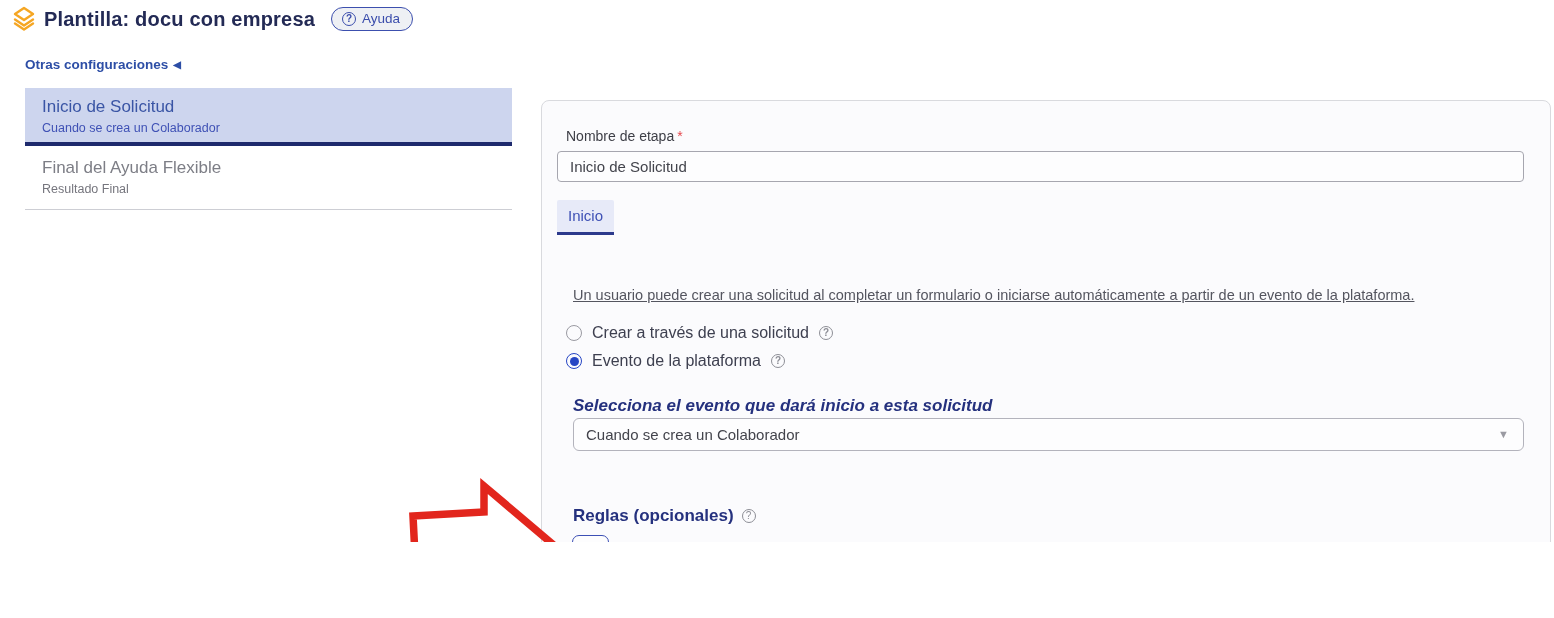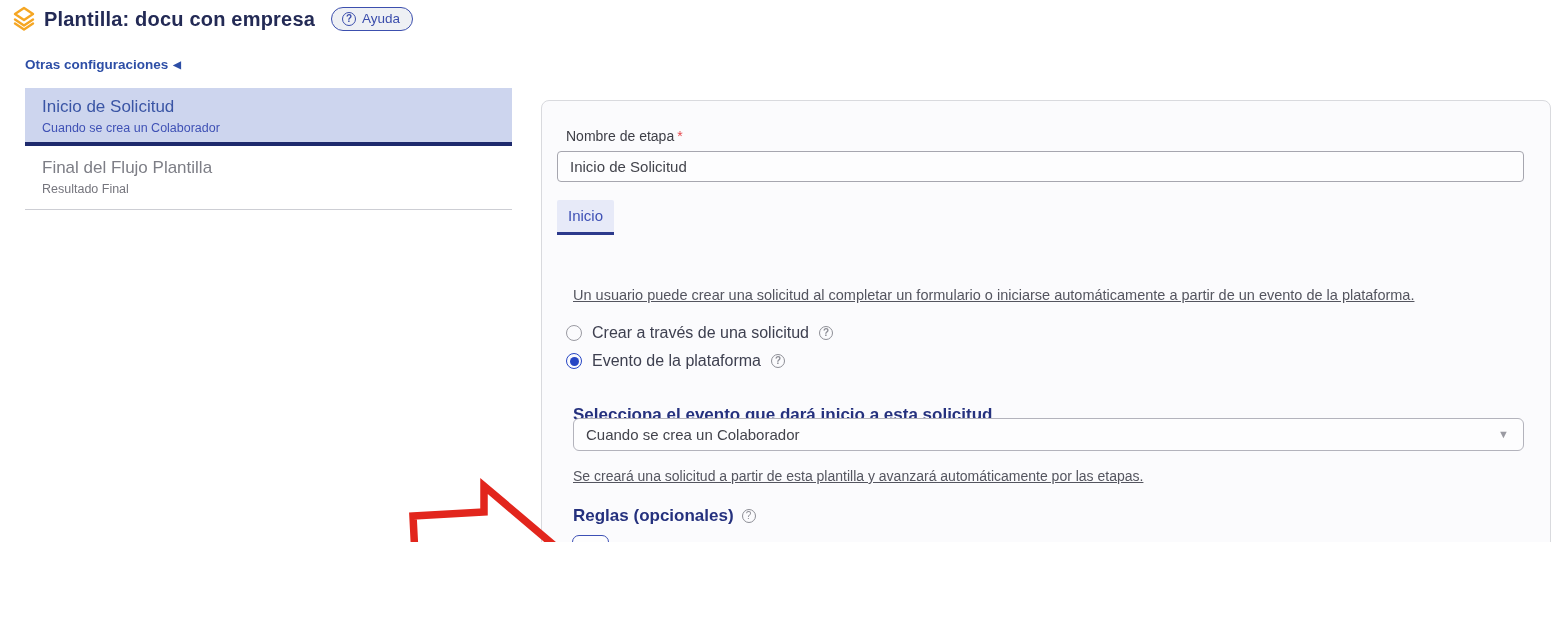--- a/index.html
+++ b/index.html
@@ -108,21 +108,21 @@
     <span>Otras configuraciones</span>
     <span class="tri">◀</span>
   </div>
 
   <div class="stage-list">
     <div class="stage-item selected">
       <div class="stage-title">Inicio de Solicitud</div>
       <div class="stage-sub">Cuando se crea un Colaborador</div>
     </div>
     <div class="stage-item plain">
-      <div class="stage-title">Final del Flujo Plantilla</div>
+      <div class="stage-title">Final del Ayuda Flexible</div>
       <div class="stage-sub">Resultado Final</div>
     </div>
   </div>
 
   <section class="card"></section>
 
   <label class="field-label">
     <span>Nombre de etapa</span><span class="req">*</span>
   </label>
   <input class="stage-input" type="text" value="Inicio de Solicitud" style="">
@@ -137,28 +137,27 @@
     <span class="radio"></span>
     <span class="radio-label">Crear a través de una solicitud</span>
     <span class="qmark qmark-gray">?</span>
   </div>
   <div class="radio-row" style="top:352px;">
     <span class="radio checked"></span>
     <span class="radio-label">Evento de la plataforma</span>
     <span class="qmark qmark-gray">?</span>
   </div>
 
-  <div class="h-navy" style="top:405px;">Selecciona el evento que dará inicio a esta solicitud</div>
+  <div class="h-navy" style="top:396px;font-style:italic;">Selecciona el evento que dará inicio a esta solicitud</div>
 
   <div class="select-box">
     <span class="select-value">Cuando se crea un Colaborador</span>
     <span class="select-caret" style="font-size:11px;">▼</span>
   </div>
 
-  <div class="p-gray" style="top:468px;font-size:14px;">Se creará una solicitud a partir de esta plantilla y avanzará automáticamente por las etapas.</div>
 
   <div class="h-navy rules-head" style="top:506px;">
     <span>Reglas (opcionales)</span>
     <span class="qmark qmark-gray" style="font-weight:400;">?</span>
   </div>
 
   <button class="filter-btn">
     <svg width="17" height="16" viewBox="0 0 17 16" fill="none">
       <path d="M2 1.5 H15 L10.1 7.6 V13.4 L6.9 11 V7.6 Z" stroke="#3F51B5" stroke-width="1.6" stroke-linejoin="round"></path>
     </svg>

